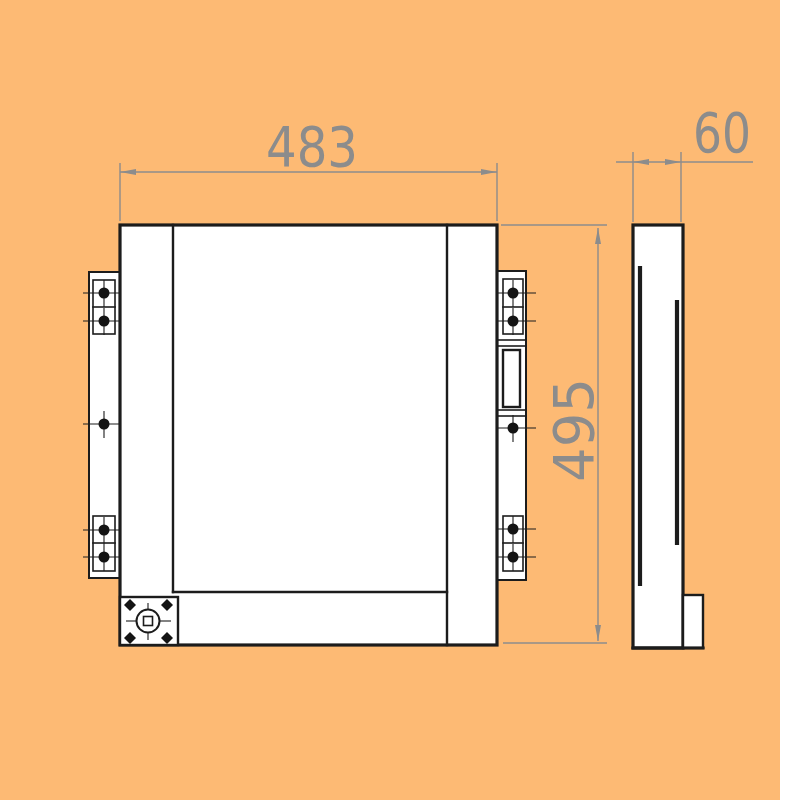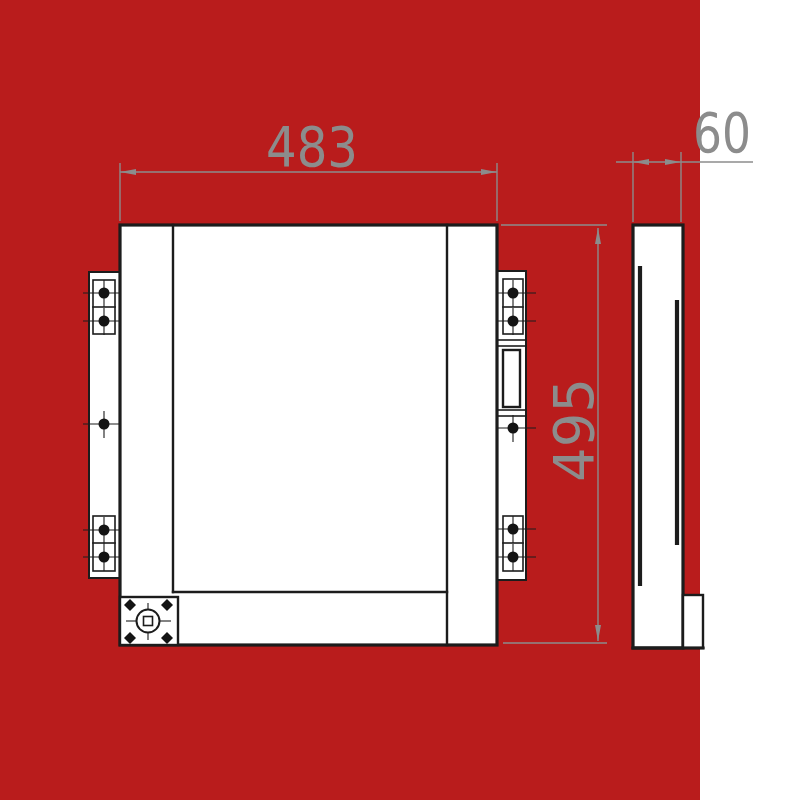--- a/index.html
+++ b/index.html
@@ -4,23 +4,23 @@
 <style>
   html, body {
     margin: 0;
     padding: 0;
     width: 800px;
     height: 800px;
     background: #ffffff;
     font-family: "DejaVu Sans", sans-serif;
   }
   .page {
-    width: 700px;
+    width: 780px;
     height: 800px;
-    background: #b91c1c;
+    background: #fdba74;
     position: relative;
   }
   svg { display: block; }
   .part { stroke: #1c1c1c; fill: none; stroke-linecap: square; }
   .part-fill { fill: #ffffff; }
   .w3 { stroke-width: 3.2; }
   .w25 { stroke-width: 2.4; }
   .w2 { stroke-width: 2; }
   .w15 { stroke-width: 1.6; }
   .w4 { stroke-width: 4.2; }

